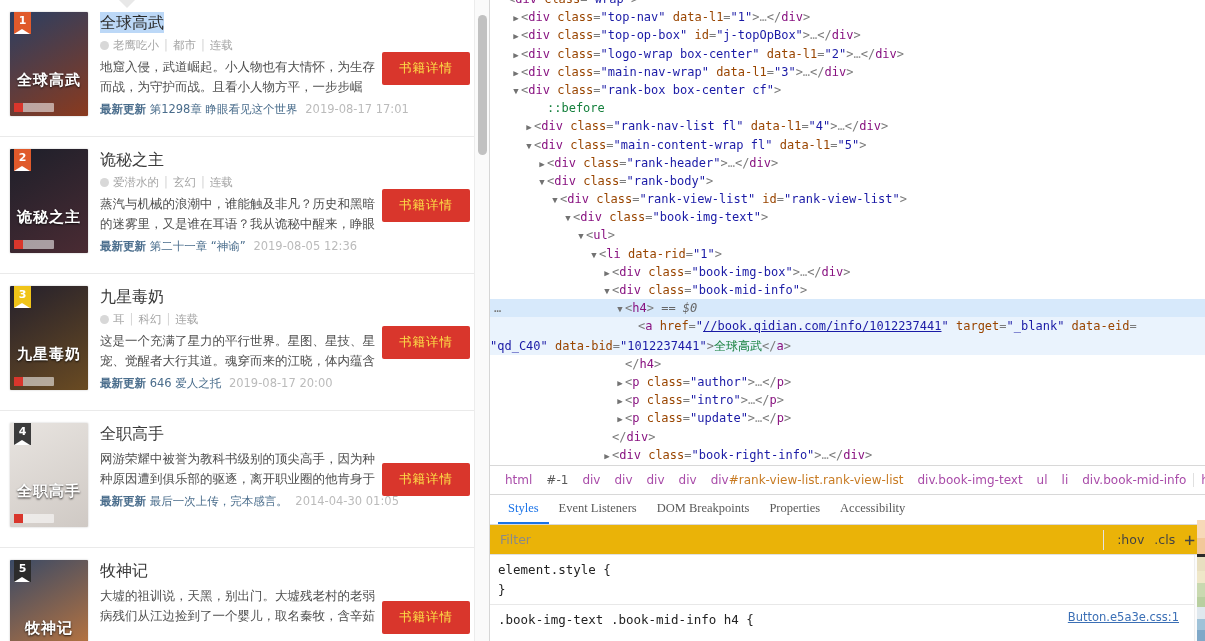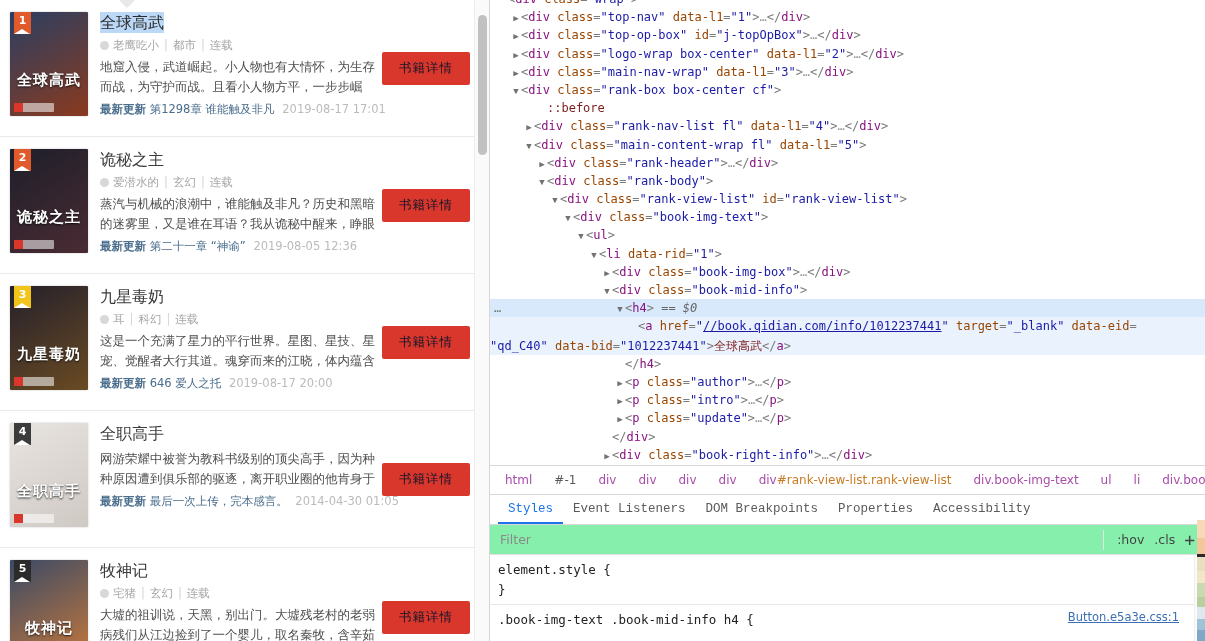--- a/index.html
+++ b/index.html
@@ -114,21 +114,21 @@
 
   
   .right-info {
     flex: 0 0 auto; width: 112px;
     display: flex; align-items: center; justify-content: center;
     padding-right: 14px;
   }
   .detail-btn {
     display: inline-block;
     background: #d9362c;
-    color: #0f172a;
+    color: #fde047;
     font-size: 12.5px;
     padding: 8px 17px;
     border: none;
     border-radius: 2px;
     cursor: pointer;
     letter-spacing: 1px;
     font-family: "DejaVu Sans", sans-serif;
   }
 
   
@@ -178,21 +178,21 @@
     padding-left: 0;
     font-family: "DejaVu Sans Mono", monospace;
   }
   .dom-line.sel { background: #d7e9fb; }
   .dom-line.sel2 { background: #eaf3fd; }
   .dom-line.h2 { height: auto; }
   .tok-punct { color: #7b7b7b; }
   .tok-tag { color: #881280; }
   .tok-attr { color: #994500; }
   .tok-val { color: #1a1aa6; }
-  .tok-text { color: #7f1d1d; }
+  .tok-text { color: #15803d; }
   .tok-grey { color: #999; }
   .tok-link { color: #1a1aa6; text-decoration: underline; }
   .tok-console { color: #666; font-style: italic; }
   .tri {
     display: inline-block; width: 10px; color: #727272;
     font-size: 9px; text-align: center;
   }
   .ellipsis-dots {
     position: absolute; left: 4px; top: 0;
     color: #777; font-size: 12px; line-height: 18.2px;
@@ -202,21 +202,20 @@
   
   #breadcrumb {
     flex: 0 0 30px;
     border-top: 1px solid #d8d8d8;
     border-bottom: 1px solid #d8d8d8;
     display: flex; align-items: center;
     padding: 0 0 0 8px;
     background: #fff;
     overflow: hidden;
     white-space: nowrap;
-    gap: 8px;
   }
   .crumb {
     font-size: 12px;
     padding: 0 7px;
     color: #a94ca9;
     font-family: "DejaVu Sans", sans-serif;
     cursor: pointer;
     flex: 0 0 auto;
   }
   .crumb.plain { color: #5a5a5a; }
@@ -232,33 +231,33 @@
     flex: 0 0 30px;
     display: flex; align-items: flex-end;
     border-bottom: 1px solid #d8d8d8;
     padding-left: 8px;
     background: #fff;
   }
   .sub-tab {
     font-size: 12.5px;
     color: #5a5a5a;
     padding: 4px 10px 6px 10px;
-    font-family: Liberation Mono, monospace;
+    font-family: Liberation Serif, serif;
     cursor: pointer;
     border-bottom: 2px solid transparent;
   }
   .sub-tab.active { color: #1a73e8; border-bottom-color: #1a73e8; }
 
   
   #filter-bar {
     flex: 0 0 30px;
     display: flex; align-items: center;
     border-bottom: 1px solid #e0e0e0;
     padding: 0 6px 0 10px;
-    background: #86efac;
+    background: #eab308;
   }
   #filter-input {
     flex: 1 1 auto;
     border: none; outline: none;
     font-size: 12.5px;
     color: #333;
     background: transparent;
     font-family: "DejaVu Sans", sans-serif;
     padding: 0;
   }
@@ -346,21 +345,21 @@
       </div>
       <div class="mid-info">
         <div class="sel-arrow"></div>
         <h4 class="book-title selected">全球高武</h4>
         <p class="author-line">
           <span class="author-dot"></span><span>老鹰吃小</span><span class="sep">|</span><span>都市</span><span class="sep">|</span><span>连载</span>
         </p>
         <p class="intro">地窟入侵，武道崛起。小人物也有大情怀，为生存而战，为守护而战。且看小人物方平，一步步崛起，拯救（忽悠）全世界</p>
         <p class="update">
           <span class="lbl">最新更新</span>
-          <span class="chap">第1298章 谁能触及非凡</span>
+          <span class="chap">第1298章 睁眼看见这个世界</span>
           <span class="time">2019-08-17 17:01</span>
         </p>
       </div>
       <div class="right-info">
         <button class="detail-btn">书籍详情</button>
       </div>
         </li>
         <li class="book-item">
       <div class="cover-box">
         <div class="rank-badge" style="background:#e05a2b"><span>2</span></div>
@@ -441,23 +440,20 @@
         <div class="rank-badge" style="background:#2b2b2b"><span>5</span></div>
         <div class="cover">
           <div class="cover-inner" style="background:linear-gradient(150deg, #3a4a66 0%, #c8793a 100%)"></div>
           <div class="cover-title">牧神记</div>
 
         </div>
       </div>
       <div class="mid-info">
         
         <h4 class="book-title">牧神记</h4>
-        <p class="author-line">
-          <span class="author-dot"></span><span>宅猪</span><span class="sep">|</span><span>玄幻</span><span class="sep">|</span><span>连载</span>
-        </p>
         <p class="intro">大墟的祖训说，天黑，别出门。大墟残老村的老弱病残们从江边捡到了一个婴儿，取名秦牧，含辛茹苦将他养大。这一天夜</p>
         
       </div>
       <div class="right-info">
         <button class="detail-btn">书籍详情</button>
       </div>
         </li>
       </ul>
     <div id="page-scrollbar">
       <div class="thumb"></div>

